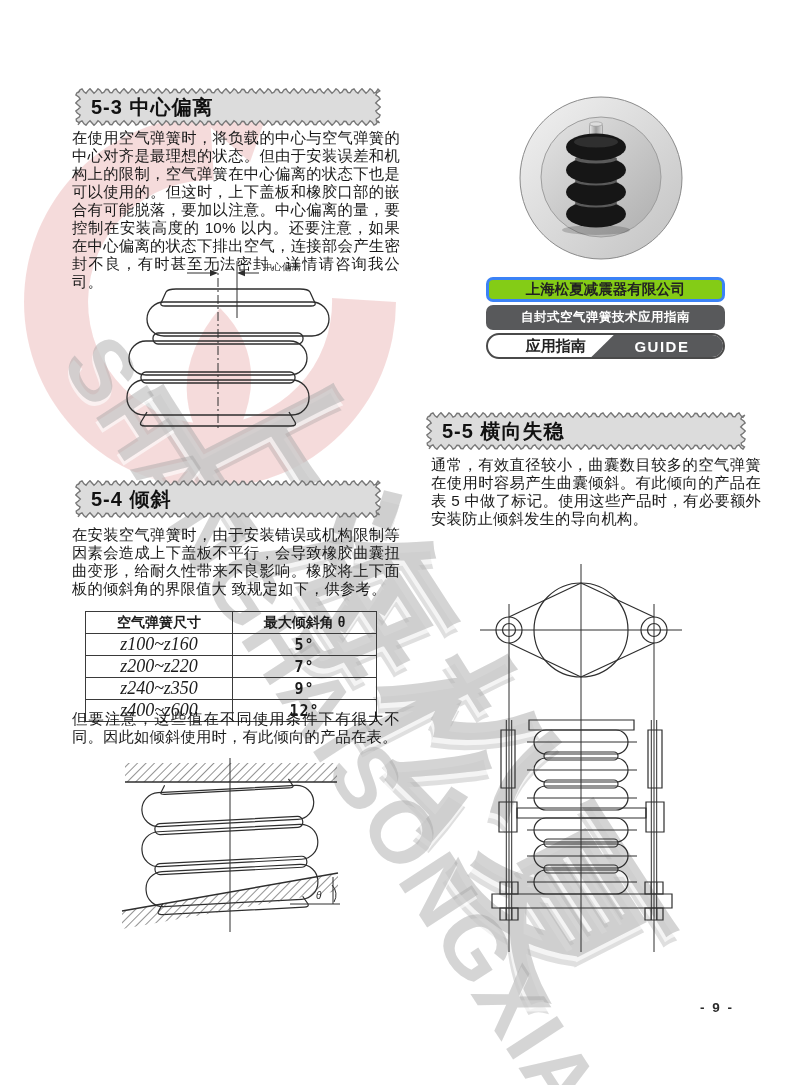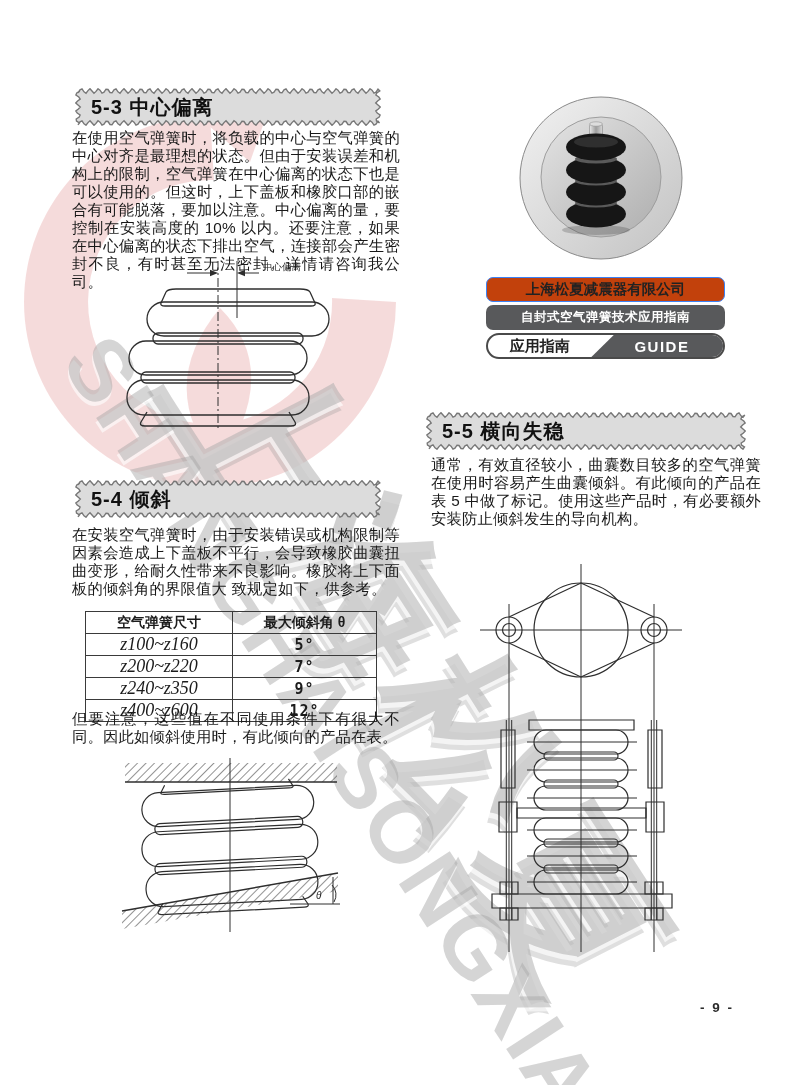--- a/index.html
+++ b/index.html
@@ -27,28 +27,28 @@
   
   table.spec{border-collapse:collapse;width:292px;background:transparent;}
   table.spec td,table.spec th{border:1px solid #3a3a3a;text-align:center;padding:0;}
   table.spec th{height:21px;font-size:14px;font-weight:600;}
   table.spec td{height:18px;}
   td.size{font-family:"Liberation Serif","DejaVu Serif",serif;font-style:italic;font-size:18px;}
   td.angle{font-family:"DejaVu Sans Mono",monospace;font-weight:700;font-size:15px;letter-spacing:1px;}
   
   .banner{position:absolute;width:239px;height:25px;border-radius:7px;
           display:flex;align-items:center;justify-content:center;box-sizing:border-box;}
-  #banner-company{background:#c2410c;border:1px solid #3b82f6;font-size:14.5px;font-weight:700;color:#222;}
+  #banner-company{background:#84cc16;border:3px solid #3b82f6;font-size:14.5px;font-weight:700;color:#222;}
   #banner-guideline{background:#58595b;color:#fff;font-size:12.5px;font-weight:600;letter-spacing:.5px;}
   #banner-tab{background:#fff;border:2px solid #4a4a4a;border-radius:13px;overflow:hidden;
               height:26px;display:block;}
   #banner-tab .dark{position:absolute;top:0;bottom:0;left:44%;right:0;background:#58595b;
               clip-path:polygon(17% 0,100% 0,100% 100%,0 100%);}
   #banner-tab .tab-left{position:absolute;left:0;width:44%;top:0;bottom:0;display:flex;
-              align-items:center;justify-content:center;font-size:15px;font-weight:700;color:#222;}
+              align-items:center;justify-content:center;font-size:15px;font-weight:700;color:#222;padding-left:16px;}
   #banner-tab .tab-right{position:absolute;left:48%;right:0;top:0;bottom:0;display:flex;
               align-items:center;justify-content:center;font-size:15px;font-weight:700;color:#fff;letter-spacing:1.5px;}
   .fig line,.fig path,.fig rect,.fig circle,.fig ellipse{vector-effect:non-scaling-stroke;}
   #page-number{position:absolute;left:700px;top:1000px;width:70px;font-size:13.5px;
                font-weight:600;color:#2b2b2b;letter-spacing:2px;}
 </style>
 </head>
 <body>
 
 <div id="page">

